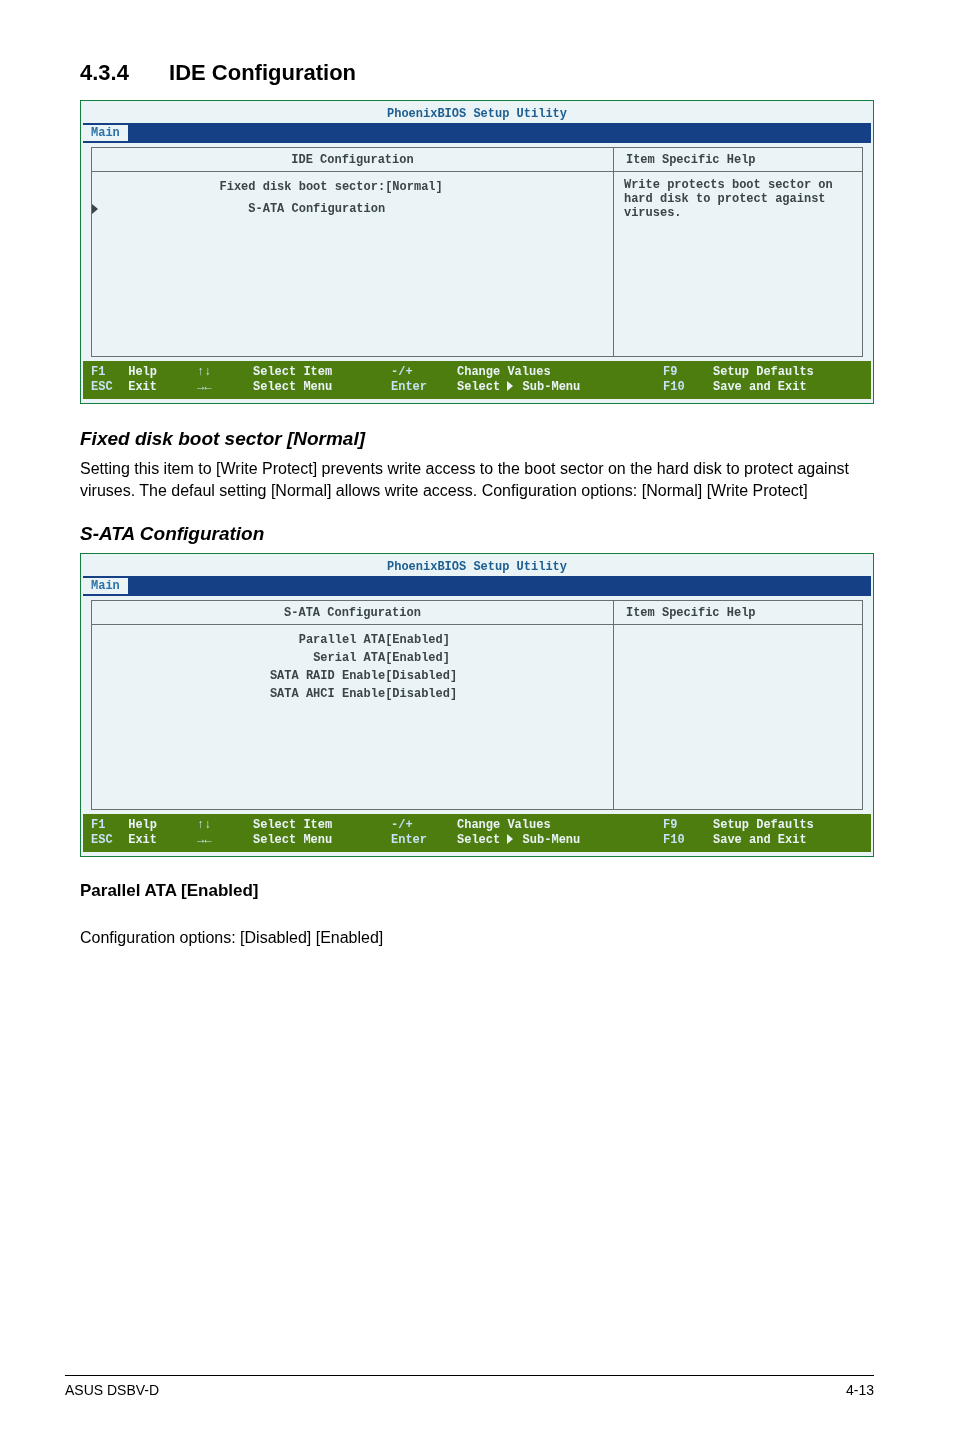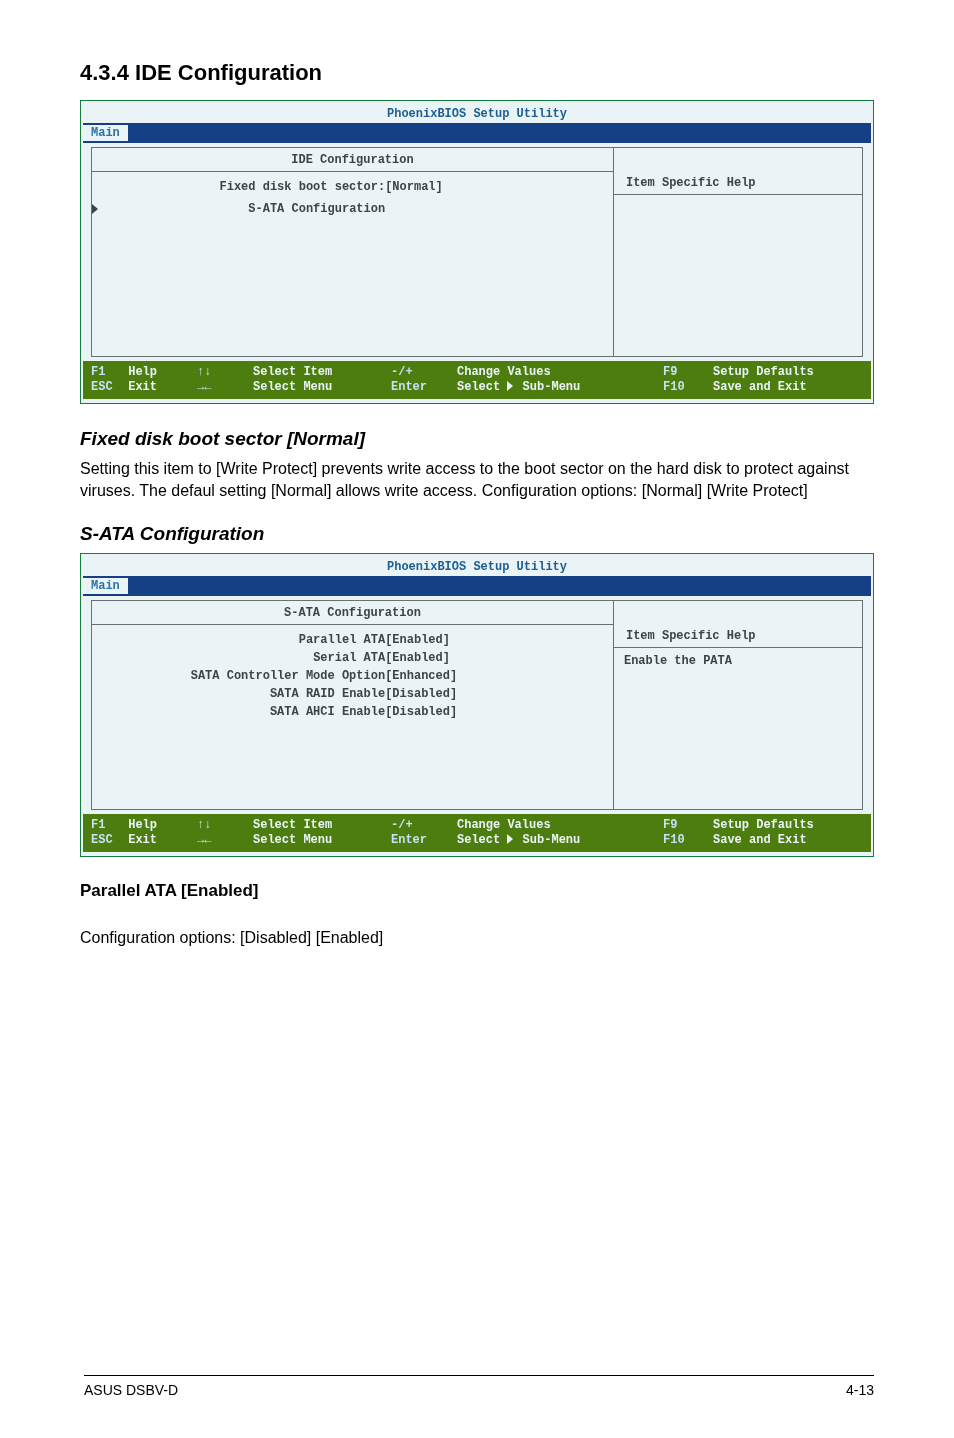--- a/index.html
+++ b/index.html
@@ -16,20 +16,21 @@
     }
 
     h2.section-title {
       font-size: 22px;
       font-weight: bold;
       margin-bottom: 14px;
     }
 
     .sect-num {
       display: inline-block;
+      margin-right: 34px;
     }
 
     .bios-box {
       background: #eaf4f7;
       border: 1px solid #15803d;
       width: 100%;
       padding: 6px 10px 4px 10px;
       margin-bottom: 24px;
       font-family: "Courier New", monospace;
       font-size: 12px;
@@ -80,21 +81,21 @@
       flex-direction: column;
     }
 
     .col-header {
       text-align: center;
       padding: 4px 0;
       border-bottom: 1px solid #6b6f72;
       height: 24px;
       line-height: 16px;
     }
-    .right-col .col-header { text-align:left; padding-left:12px;margin-top:23px;}
+    .right-col .col-header { text-align:left; padding-left:12px;}
 
     .col-body {
       flex: 1;
       padding: 6px 10px;
     }
 
     .row {
       display: flex;
       line-height: 18px;
     }
@@ -163,21 +164,21 @@
 
     h4.bold-hd {
       font-weight: bold;
       font-size: 17px;
       margin-bottom: 4px;
     }
 
     .page-footer {
       position: absolute;
       bottom: 40px;
-      left: 84px;
+      left: 65px;
       right: 80px;
       border-top: 1px solid #000;
       padding-top: 6px;
       font-size: 14px;
       display: flex;
       justify-content: space-between;
     }
   </style>
 </head>
 <body>
@@ -202,20 +203,21 @@
         </div>
         <div class="row rel" style="margin-top:4px;">
           <span class="indicator"><span class="arrow-tri-dark"></span></span>
           <span class="label">S-ATA Configuration</span>
           <span class="val"></span>
         </div>
       </div>
     </div>
     <div class="right-col">
       <div class="col-header">Item Specific Help</div>
+      <div class="col-body">Write protects boot sector on hard disk to protect against viruses.</div>
     </div>
   </div>
   <div class="footer-bar">
     <div class="col1">
       <div class="ln"><span class="k">F1</span>&nbsp;<span>Help</span></div>
       <div class="ln"><span class="k">ESC</span>&nbsp;<span>Exit</span></div>
     </div>
     <div class="col2">
       <div class="ln k">↑↓</div>
       <div class="ln k">→←</div>
@@ -259,36 +261,31 @@
       <div class="col-body">
         <div class="row">
             <span class="label">Parallel ATA</span>
             <span class="val">[Enabled]</span>
           </div>
         <div class="row">
             <span class="label">Serial ATA</span>
             <span class="val">[Enabled]</span>
           </div>
         <div class="row">
-            <span class="label">   SATA Controller Mode Option</span>
-            <span class="val">[Enhanced]</span>
-          </div>
-        <div class="row">
             <span class="label">     SATA RAID Enable</span>
             <span class="val">[Disabled]</span>
           </div>
         <div class="row">
             <span class="label">     SATA AHCI Enable</span>
             <span class="val">[Disabled]</span>
           </div>
       </div>
     </div>
     <div class="right-col">
       <div class="col-header">Item Specific Help</div>
-      <div class="col-body">Enable the PATA</div>
     </div>
   </div>
   <div class="footer-bar">
     <div class="col1">
       <div class="ln"><span class="k">F1</span>&nbsp;<span>Help</span></div>
       <div class="ln"><span class="k">ESC</span>&nbsp;<span>Exit</span></div>
     </div>
     <div class="col2">
       <div class="ln k">↑↓</div>
       <div class="ln k">→←</div>

